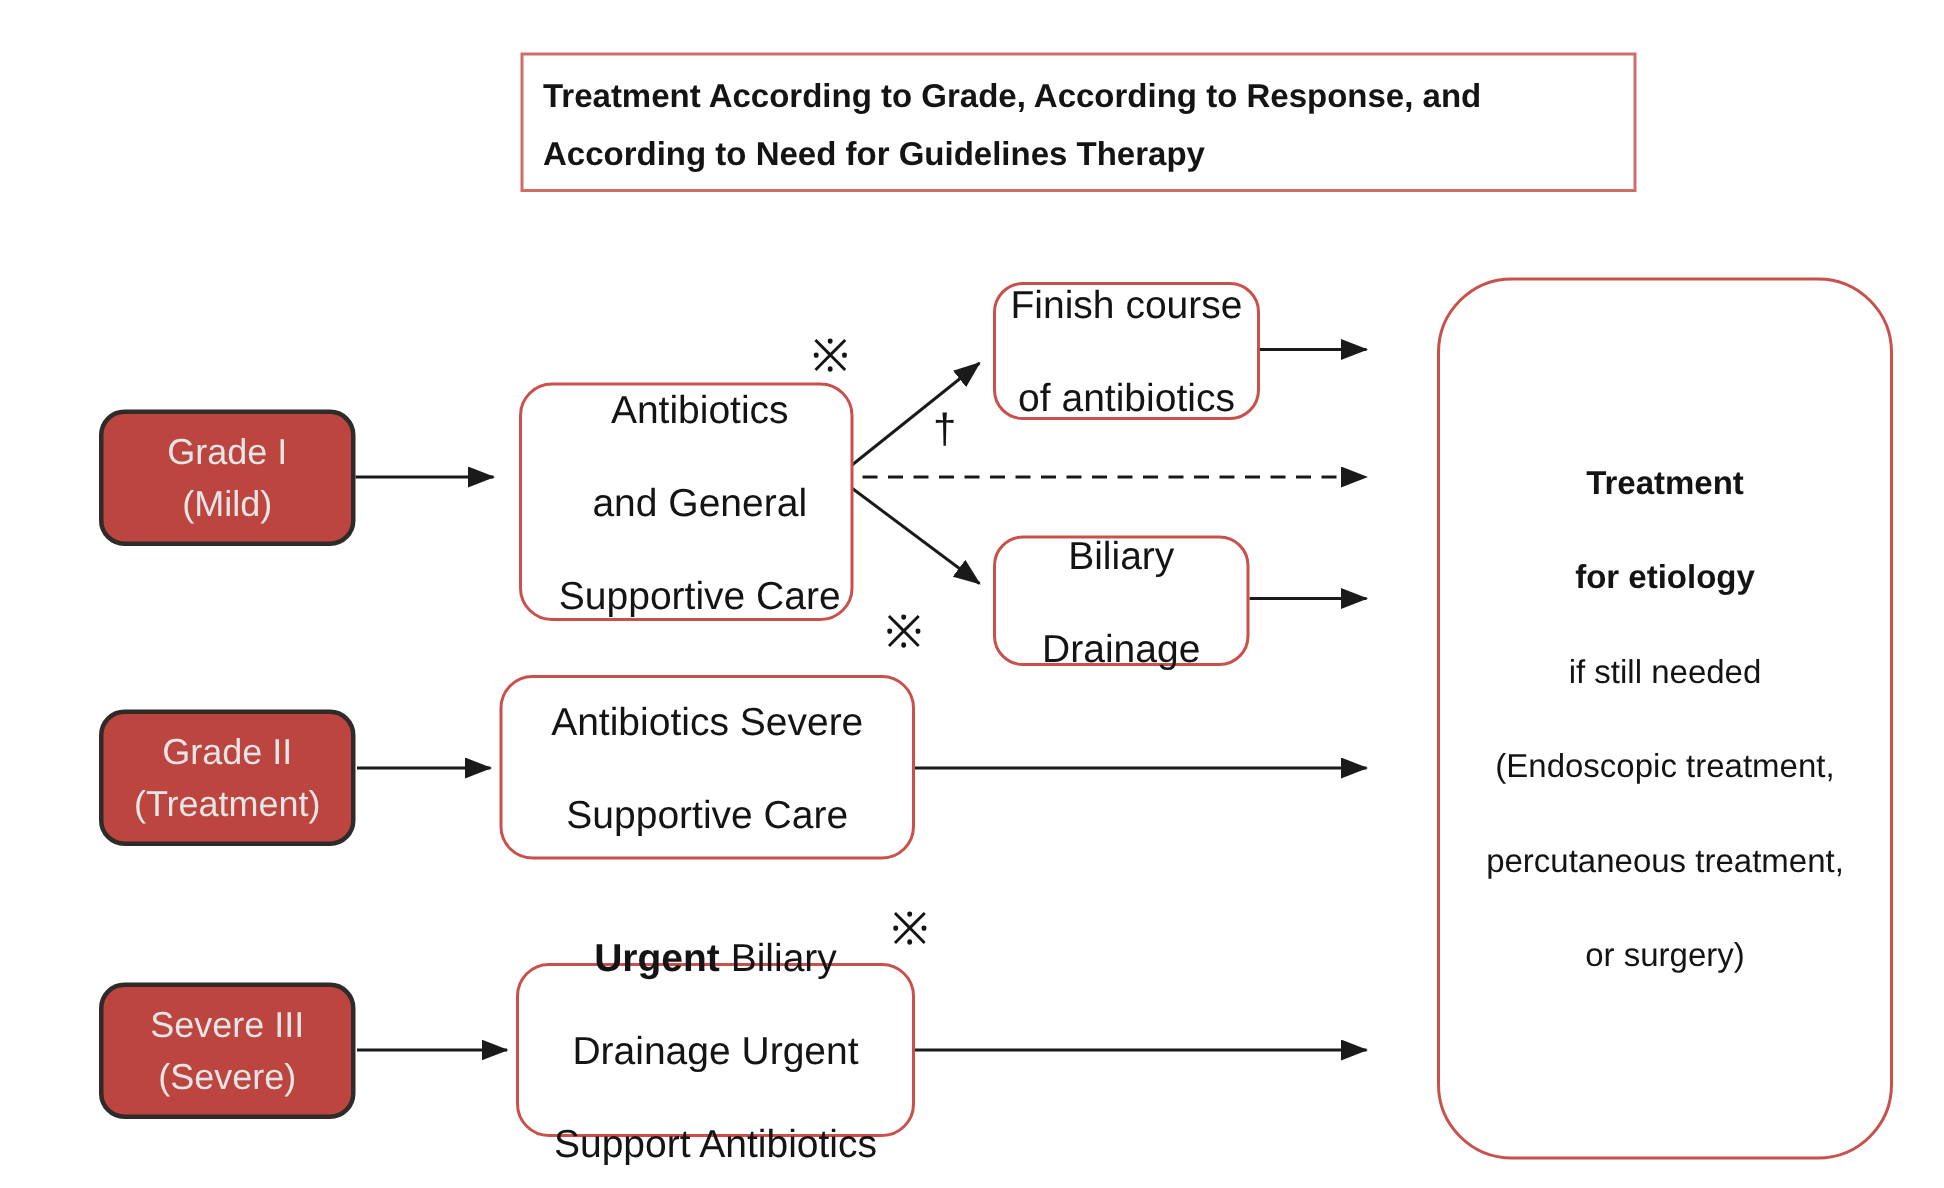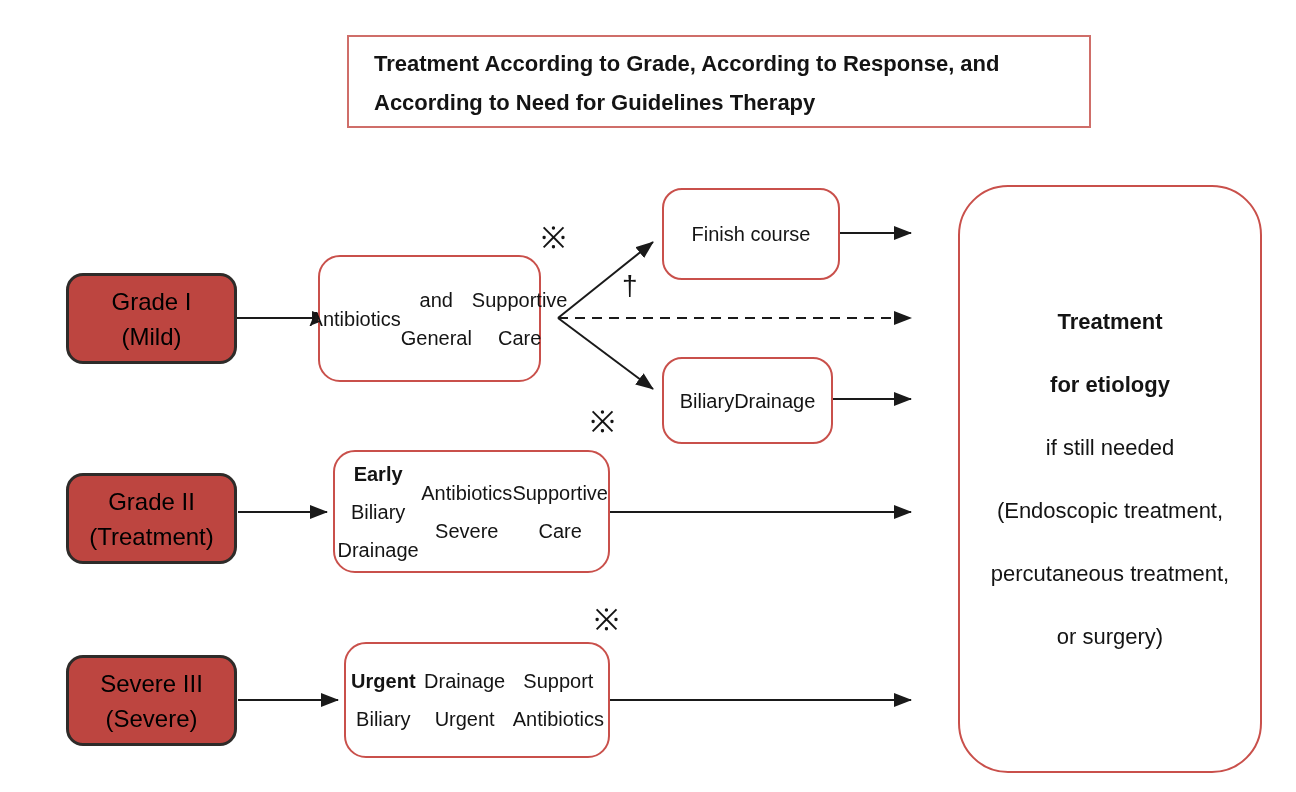--- a/index.html
+++ b/index.html
@@ -7,34 +7,34 @@
     position:relative; width:1296px; height:792px; background:#ffffff;
     font-family:"Liberation Sans", sans-serif; color:#141414; overflow:hidden;
   }
   .abs { position:absolute; box-sizing:border-box; }
 
   
   .titlebox { border:2px solid #cf6e69; background:#ffffff; }
   .left-title { left:63px; top:28px; width:215px; height:215px;
     padding:10px 6px 0 16px; font-weight:bold; font-size:23px; line-height:43px; }
   .main-title { left:347px; top:35px; width:744px; height:93px;
-    padding:7px 14px 0 25px; font-weight:bold; font-size:22px; line-height:39px; }
+    padding:7px 14px 0 13px; font-weight:bold; font-size:22px; line-height:39px; }
 
   
   .grade { left:66px; width:171px; height:91px; background:#bd4540;
-    border:3px solid #2e2b29; border-radius:17px; color:#000000;
+    border:3px solid #2e2b29; border-radius:17px; color:#e5e5e5;
     display:flex; flex-direction:column; align-items:center; justify-content:center;
     font-size:24px; line-height:35px; text-align:center; z-index:2; }
   .grade1 { top:273px; } .grade2 { top:473px; } .grade3 { top:655px; }
 
   
   .flowbox { background:#ffffff; border:2px solid #c9504b; border-radius:22px;
-    display:flex; flex-direction:row; align-items:center; justify-content:center;
-    text-align:center; font-size:20px; line-height:38px; z-index:2; }
-  .antibiotics { left:318px; top:255px; width:223px; height:127px;padding-left:18px; }
+    display:flex; flex-direction:column; align-items:center; justify-content:center;
+    text-align:center; font-size:26px; line-height:38px; z-index:2;gap:24px; }
+  .antibiotics { left:346px; top:255px; width:223px; height:159px;padding-left:18px; }
   .early   { left:333px; top:450px; width:277px; height:123px; }
   .urgent  { left:344px; top:642px; width:266px; height:116px; }
   .finish  { left:662px; top:188px; width:178px; height:92px; border-radius:20px; }
   .biliary { left:662px; top:357px; width:171px; height:87px; border-radius:20px; }
 
   
   .etiology { left:918px; top:185px; width:304px; height:588px;
     border:2px solid #c9504b; border-radius:50px; background:#ffffff;
     display:flex; flex-direction:column; align-items:center; justify-content:center;
     text-align:center; font-size:22px; line-height:63px; z-index:2;margin-left:40px; }
@@ -95,33 +95,33 @@
     <div>(Severe)</div>
   </div>
 
   <div class="abs flowbox antibiotics">
     <div>Antibiotics</div>
     <div>and General</div>
     <div>Supportive Care</div>
   </div>
 
   <div class="abs flowbox early">
-    <div><span class="b">Early</span><span> Biliary Drainage</span></div>
     <div>Antibiotics Severe</div>
     <div>Supportive Care</div>
   </div>
 
   <div class="abs flowbox urgent">
     <div><span class="b">Urgent</span><span> Biliary</span></div>
     <div>Drainage Urgent</div>
     <div>Support Antibiotics</div>
   </div>
 
   <div class="abs flowbox finish">
     <div>Finish course</div>
+    <div>of antibiotics</div>
   </div>
   <div class="abs flowbox biliary">
     <div>Biliary</div>
     <div>Drainage</div>
   </div>
 
   <div class="abs etiology">
     <div class="em">Treatment</div>
     <div class="em">for etiology</div>
     <div>if still needed</div>

